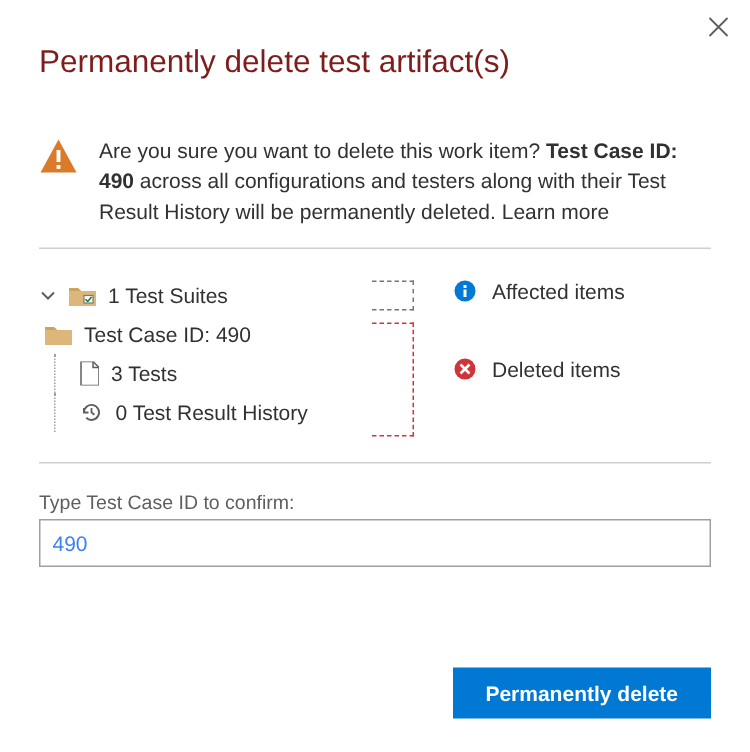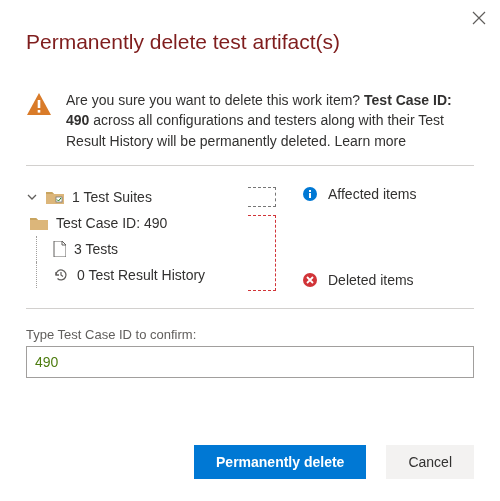--- a/index.html
+++ b/index.html
@@ -90,39 +90,39 @@
     position:absolute;
     top: 31px; left: 4px;
     width: 28px; height: 76px;
     border: 1.5px dashed #d13438;
     border-left: none;
   }
   .legend {
     flex: 1;
     display:flex;
     flex-direction: column;
+    gap: 36px;
     padding-top: 2px;
     padding-left: 10px;
-    justify-content: space-between;
   }
   .legend-row { display:flex; align-items:center; gap:10px; font-size:14px; }
   .label-confirm {
     font-size: 13px;
     color: #605e5c;
     margin-top: 14px;
     margin-bottom: 4px;
   }
   .confirm-input {
     width: 100%;
     height: 32px;
     border: 1px solid #a19f9d;
     padding: 4px 8px;
     font-size: 14px;
     font-family: inherit;
-    color: #4d7c0f;
+    color: #3b82f6;
     outline: none;
   }
   .footer {
     position: absolute;
     bottom: 22px; right: 26px;
     display:flex;
     gap: 20px;
   }
   .btn {
     height: 34px;
@@ -245,17 +245,16 @@
   </div>
 </div>
 
 <hr class="sep">
 
 <div class="label-confirm">Type Test Case ID to confirm:</div>
 <input class="confirm-input" type="text" value="490" style="">
 
 <div class="footer">
   <button class="btn btn-primary">Permanently delete</button>
-  <button class="btn btn-default">Cancel</button>
 </div>
 
 
 
 
 </body></html>

